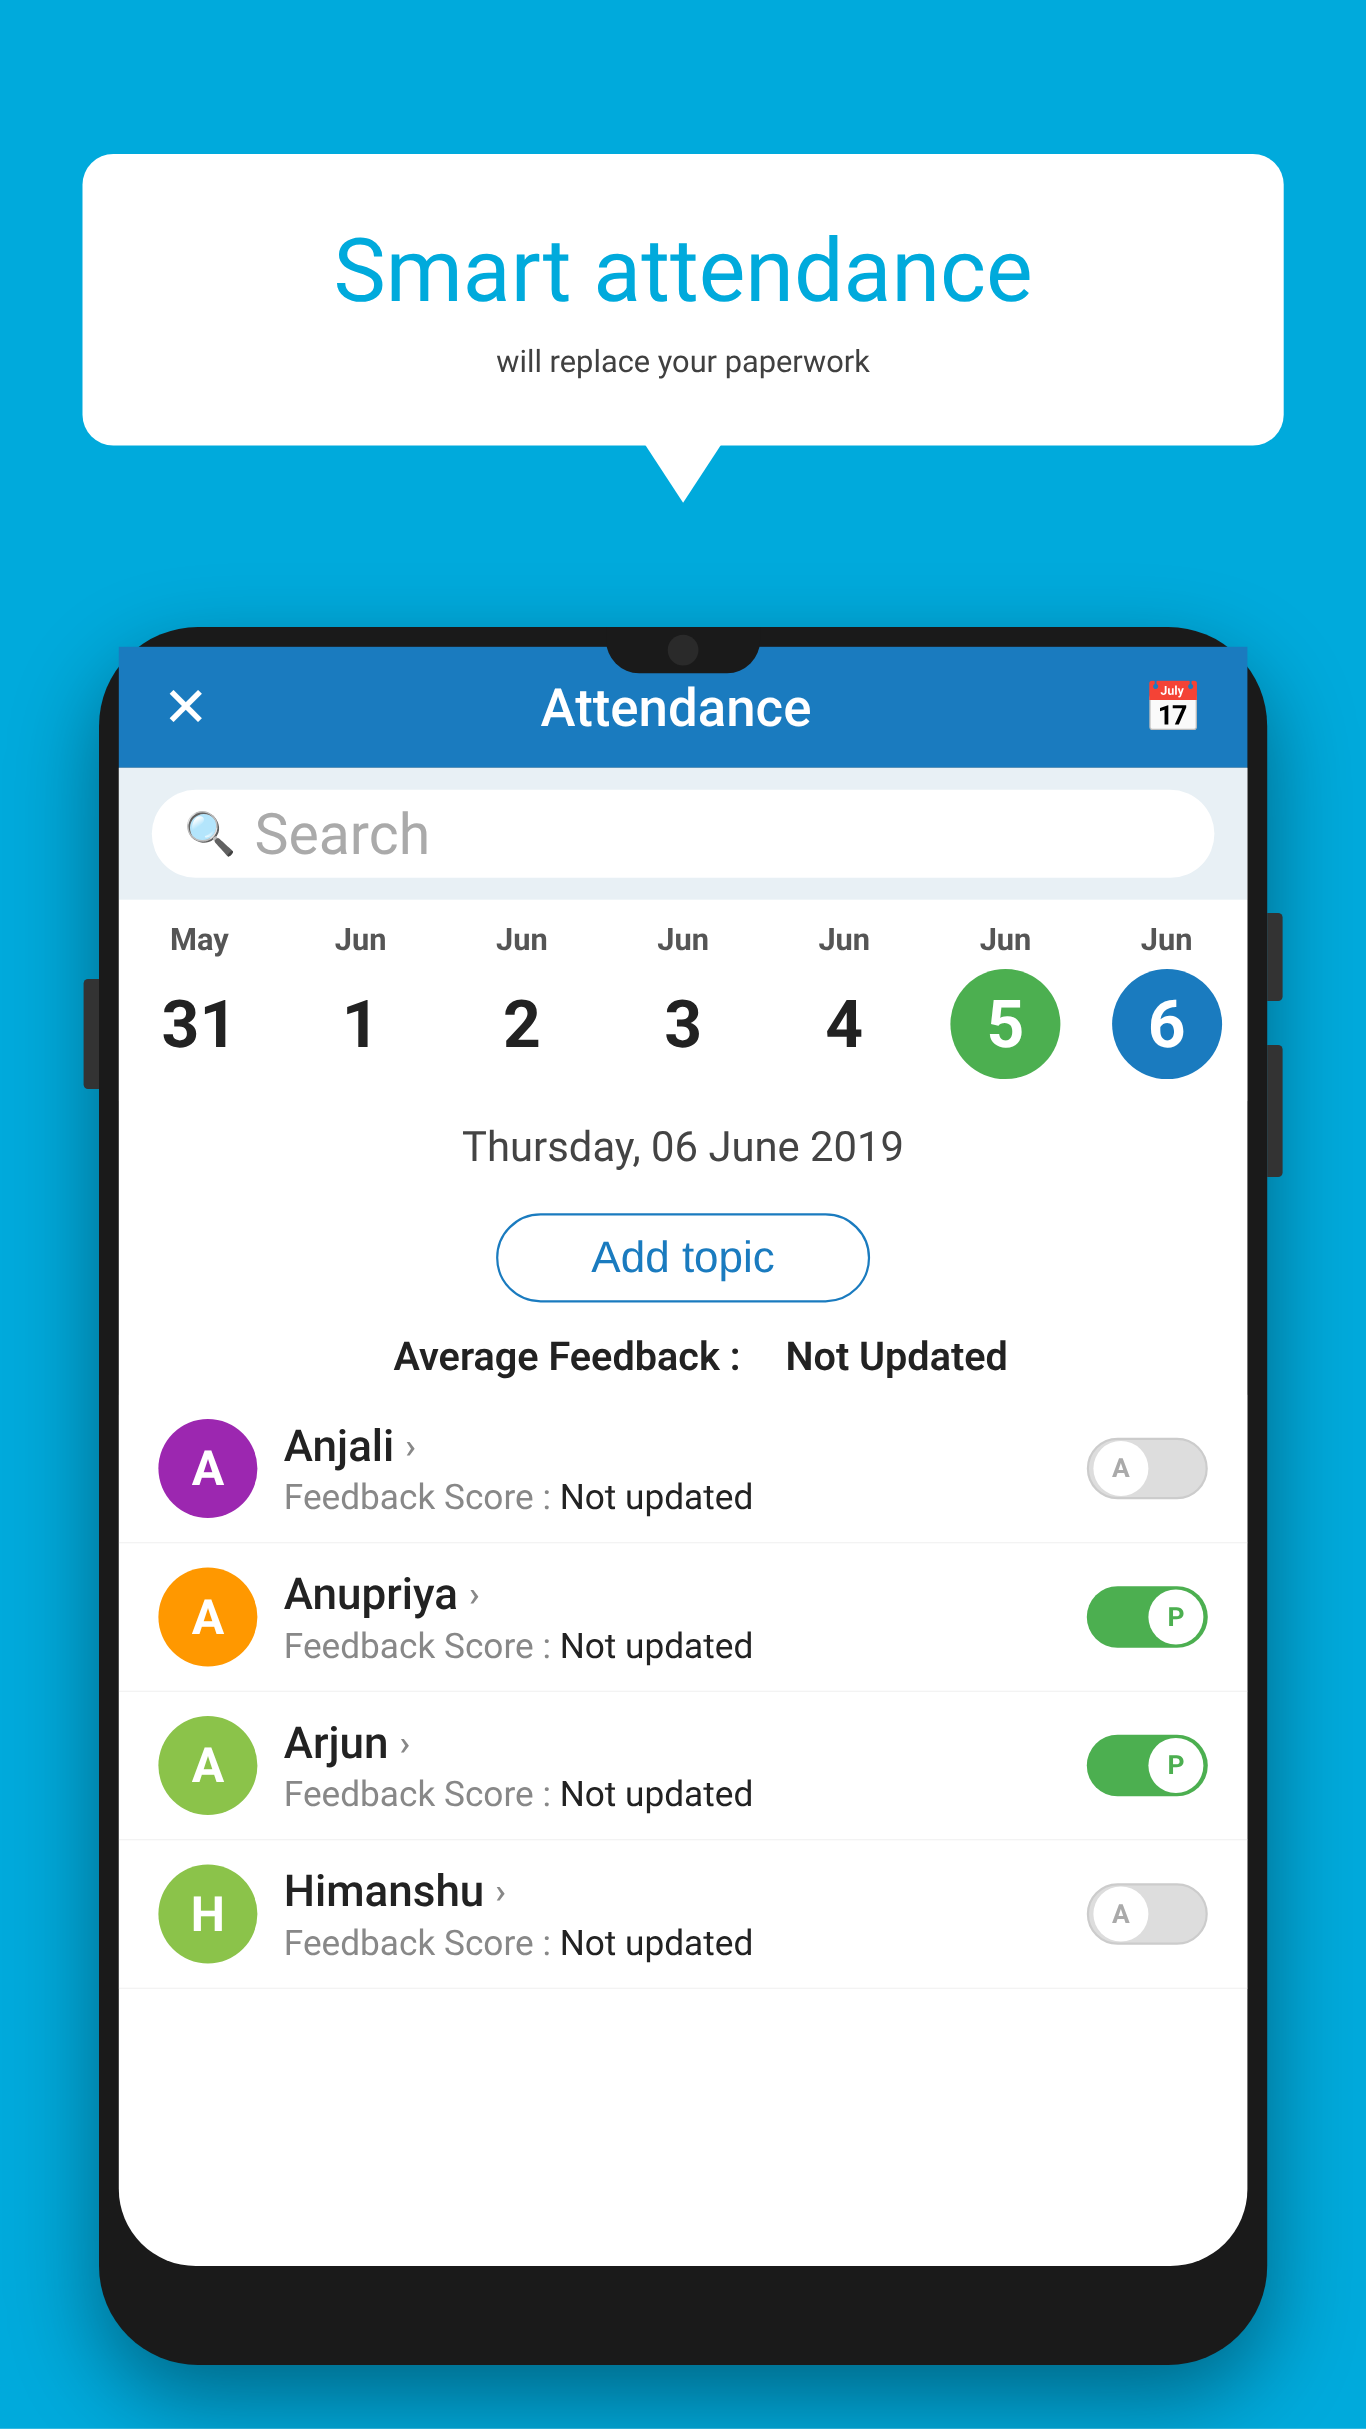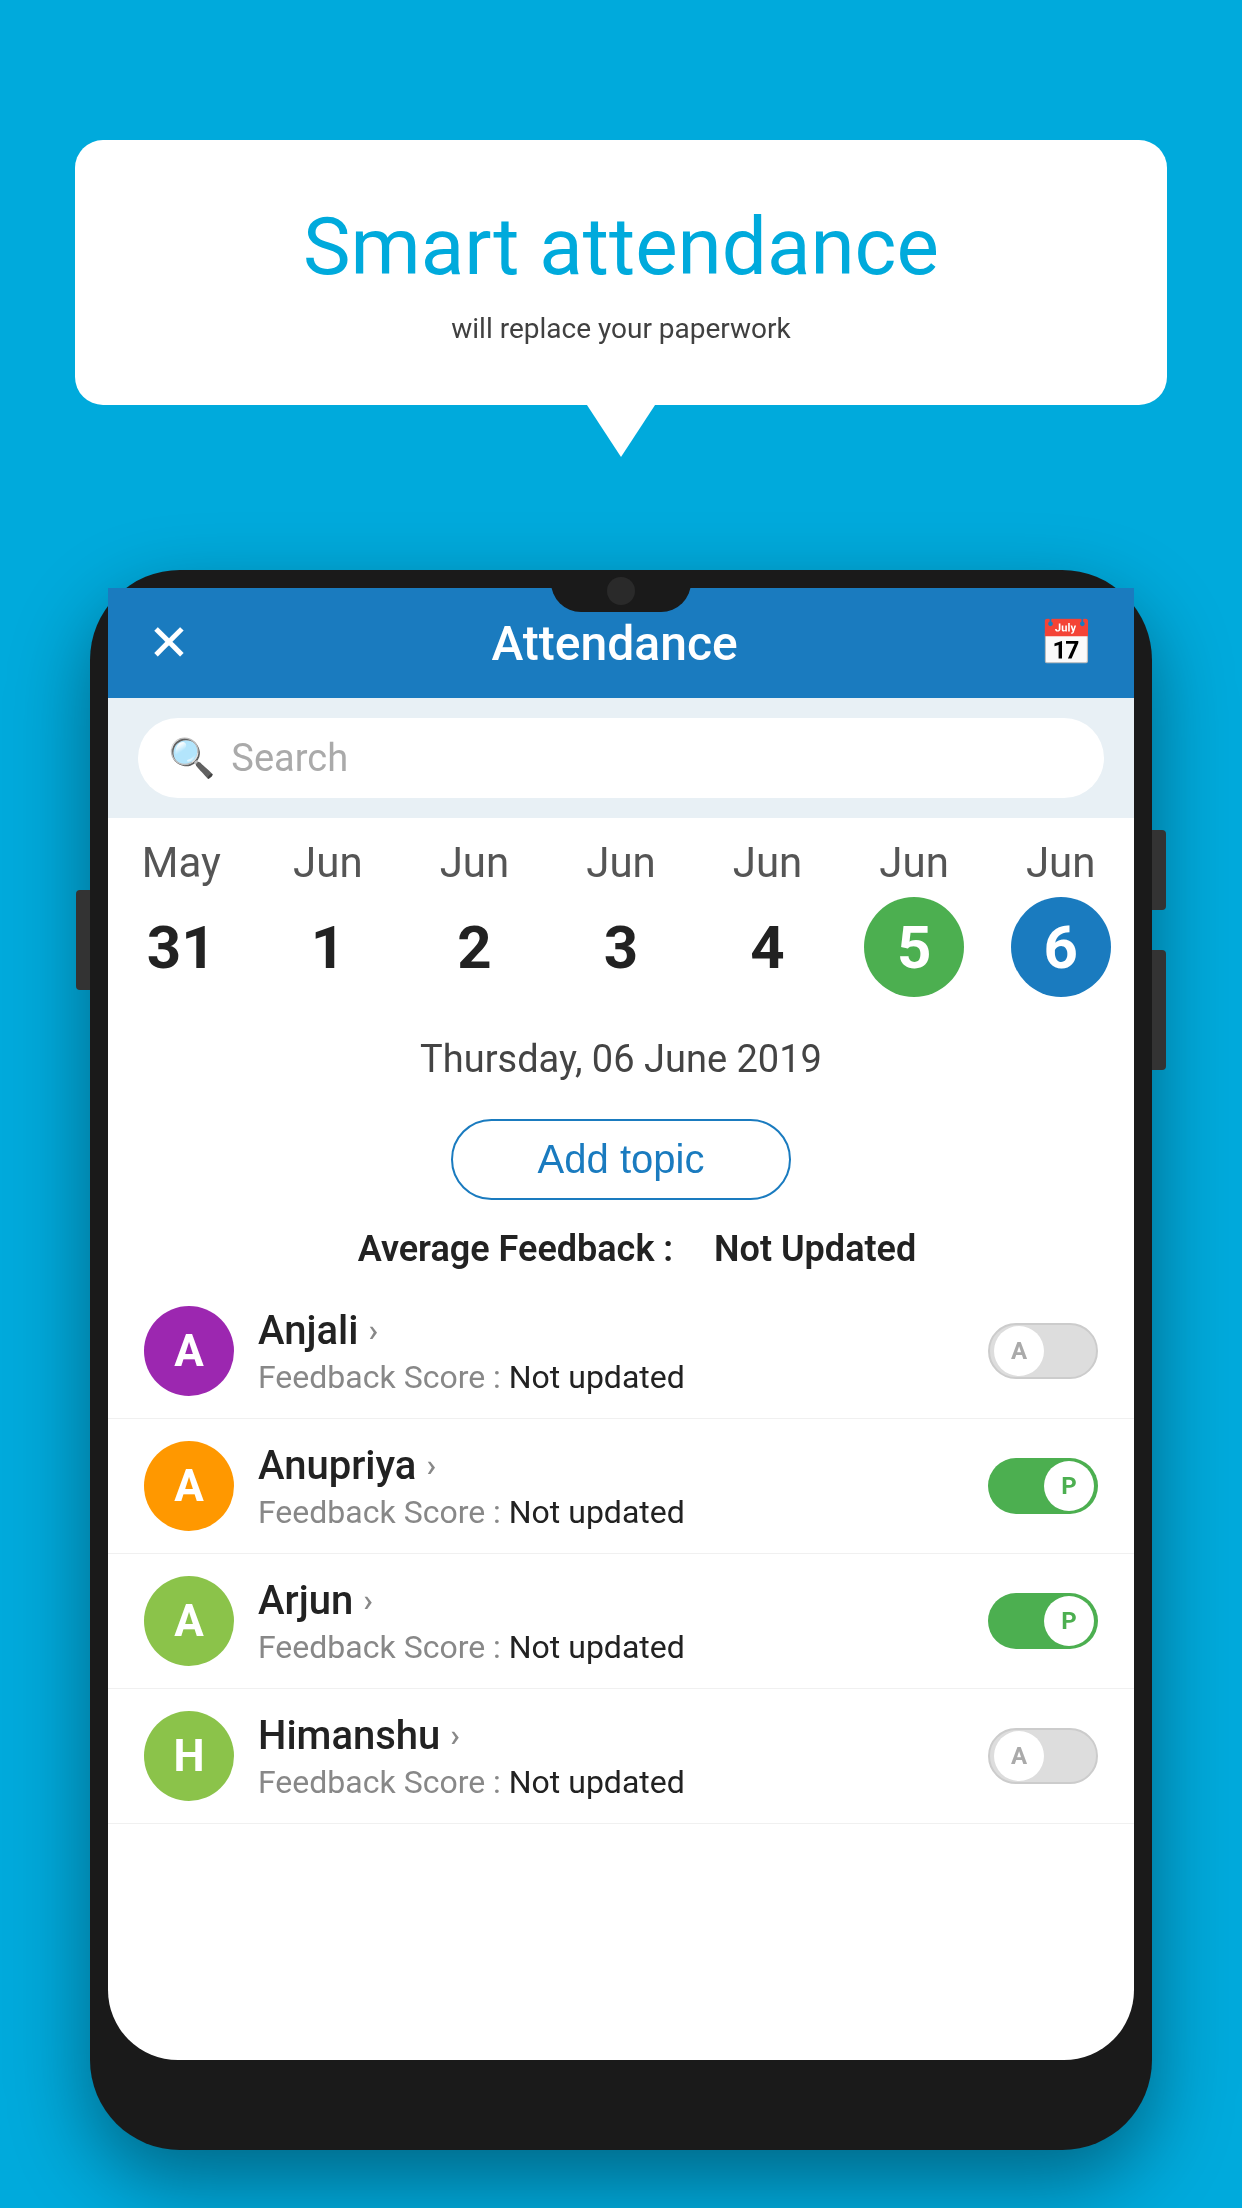--- a/index.html
+++ b/index.html
@@ -174,43 +174,44 @@
       padding: 0 30px;
       gap: 16px;
     }
 
     .search-icon-svg {
       color: #999;
       font-size: 38px;
     }
 
     .search-text {
-      font-size: 38px;
+      font-size: 52px;
       color: #aaa;
     }
 
     
     .calendar-strip {
       display: flex;
       padding: 20px 0;
       background: white;
       justify-content: space-around;
     }
 
     .calendar-day {
       display: flex;
       flex-direction: column;
       align-items: center;
       gap: 10px;
       min-width: 120px;
     }
 
     .cal-month {
-      font-size: 42px;
+      font-size: 28px;
       color: #555;
+      font-weight: bold;
     }
 
     .cal-date {
       font-size: 60px;
       font-weight: 700;
       color: #222;
       width: 100px;
       height: 100px;
       display: flex;
       align-items: center;

